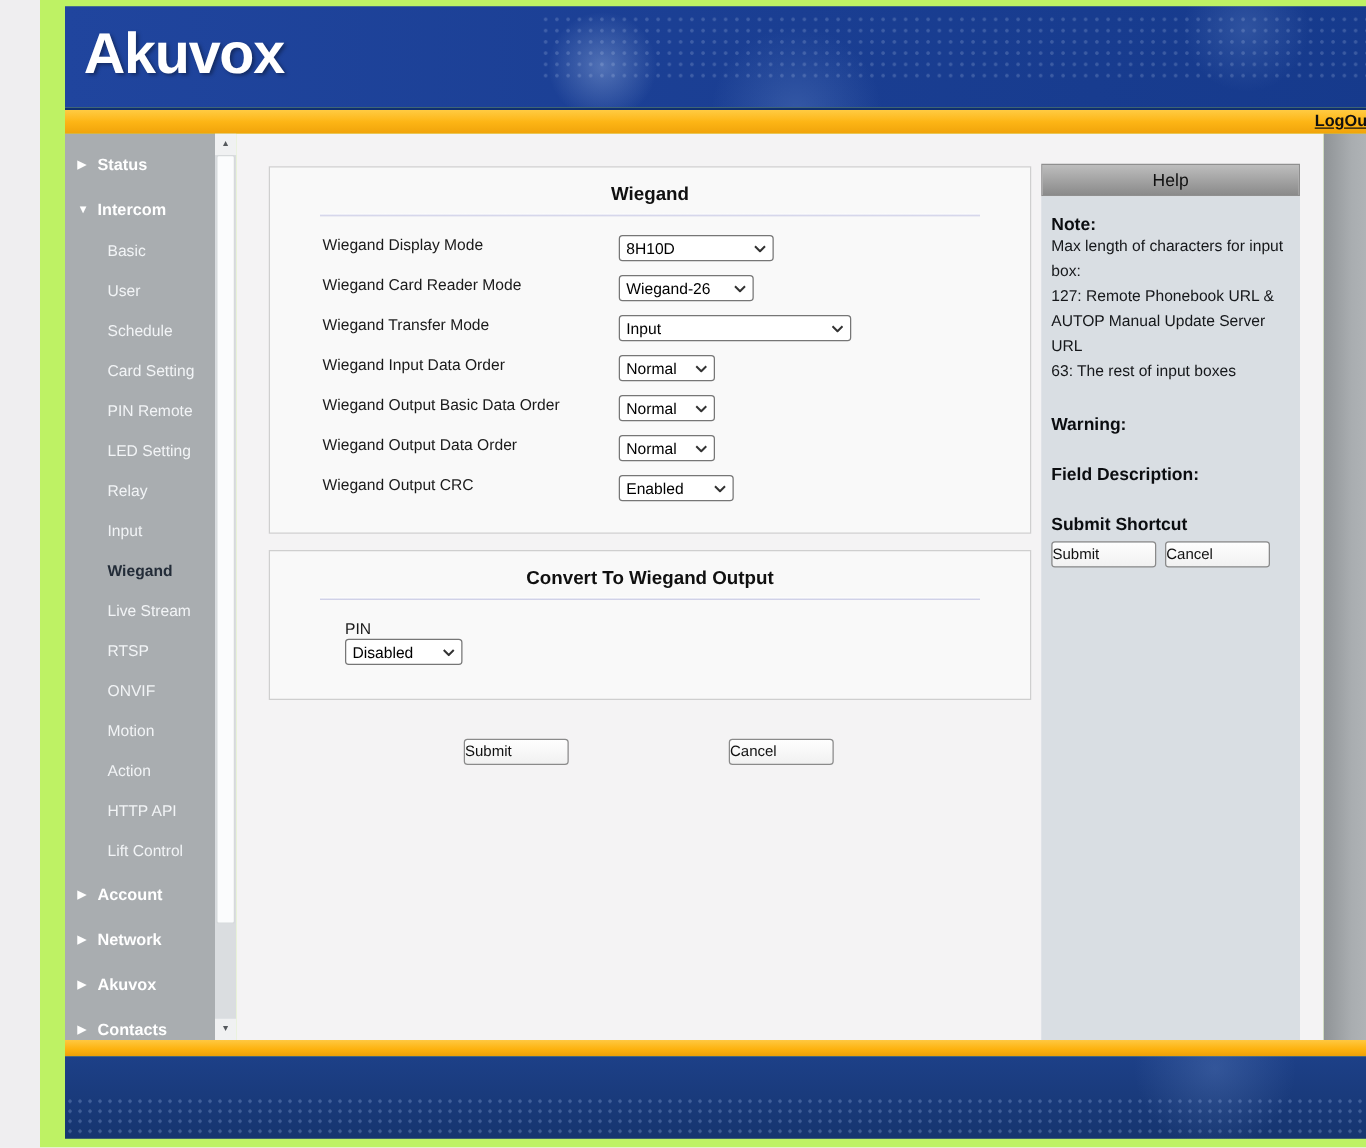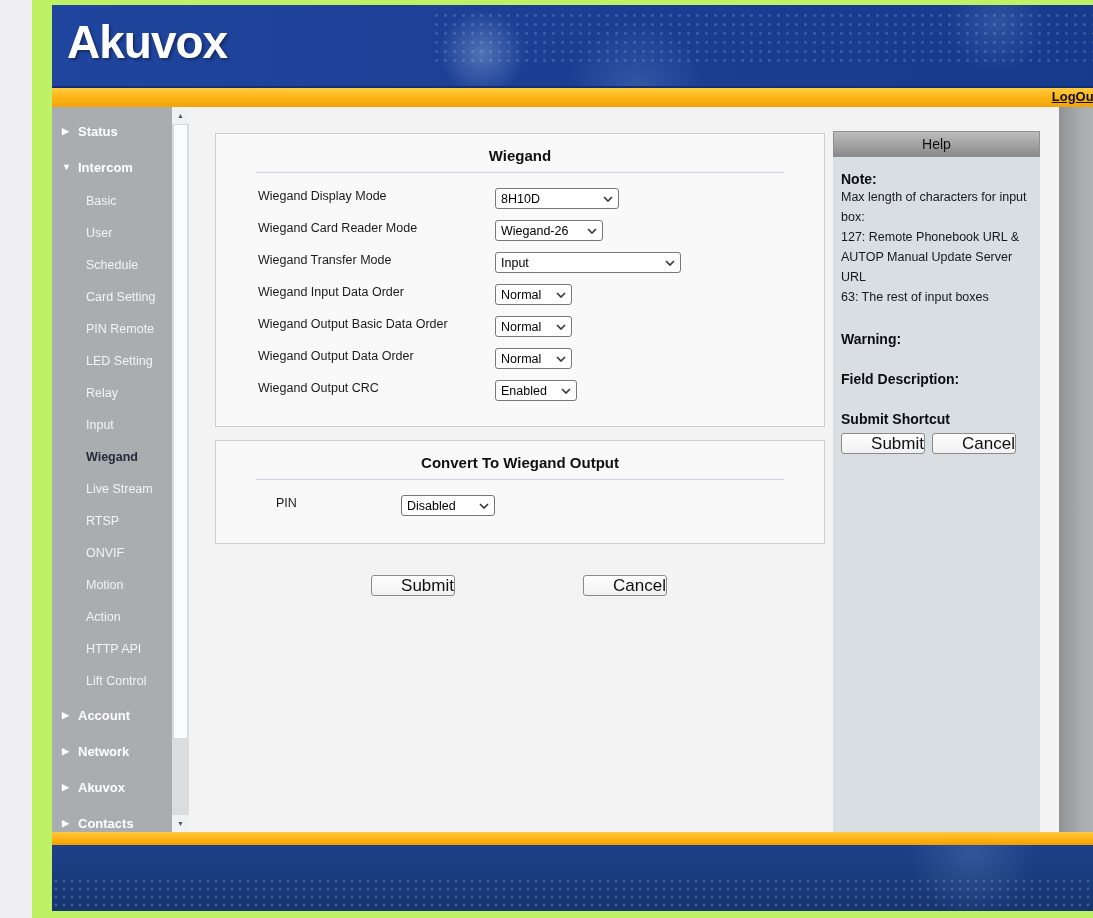--- a/index.html
+++ b/index.html
@@ -60,25 +60,25 @@
   .panel-rule { height:2px; margin:7px 40px 15px 40px;
     background:linear-gradient(180deg,#ffffff,#c5c6e2); }
   .form-row { display:flex; margin:0 0 11px 42px; min-height:21px; }
   .form-label { width:237px; font-size:12.5px; color:#1a1a1a; line-height:16px;
     padding-right:8px; }
   .sel { height:21px; display:inline-flex; align-items:center; justify-content:space-between;
     background:#ffffff; border:1px solid #767676; border-radius:3px; padding:0 5px;
     font-size:12.5px; color:#000; cursor:pointer; }
   .sel .chev { flex:none; margin-left:6px; }
   .panel.convert { margin-top:13px; padding-bottom:16px; }
-  .panel.convert .form-row { margin-left:60px; }
+  .panel.convert .form-row { margin-left:60px;flex-direction:column; }
   .panel.convert .form-label { width:125px; }
-  .btn { display:inline-block; width:84px; height:21px; line-height:19px; text-align:right;
+  .btn { display:inline-block; width:84px; height:21px; line-height:19px; text-align:left;
     background:linear-gradient(180deg,#fefefe,#f1f1f1); border:1px solid #8a8a8a;
-    border-radius:3px; font-size:17px; color:#101010; cursor:pointer; }
+    border-radius:3px; font-size:12px; color:#101010; cursor:pointer; }
   .main-btn-row { display:flex; margin-top:31px; padding-left:156px; gap:128px; }
   .panel .pad-bottom { height:14px; }
 
   
   .help-panel { position:absolute; left:644px; top:24px; width:207px; }
   .help-bar { height:26px; line-height:25px; text-align:center;
     background:linear-gradient(180deg,#bdbdbd,#8a8a8a); border:1px solid #8f8f8f;
     font-size:14px; color:#101010; }
   .help-body { background:#d9dee3; height:675px; padding:14px 8px 0 8px; }
   .help-h { font-size:14px; font-weight:bold; color:#0b0d10; }
@@ -263,21 +263,21 @@
           <div class="sel" style="width:77px">
             <span>Normal</span>
             <svg class="chev" width="10" height="6" viewBox="0 0 10 6">
                 <path d="M1 1l4 4 4-4" fill="none" stroke="#333" stroke-width="1.6"></path>
               </svg>
           </div>
         </div>
 
         <div class="form-row">
           <span class="form-label">Wiegand Output CRC</span>
-          <div class="sel" style="width:82px">
+          <div class="sel" style="width:92px">
             <span>Enabled</span>
             <svg class="chev" width="10" height="6" viewBox="0 0 10 6">
                 <path d="M1 1l4 4 4-4" fill="none" stroke="#333" stroke-width="1.6"></path>
               </svg>
           </div>
         </div>
         <div class="pad-bottom"></div>
       </div>
 
       <div class="panel convert">

